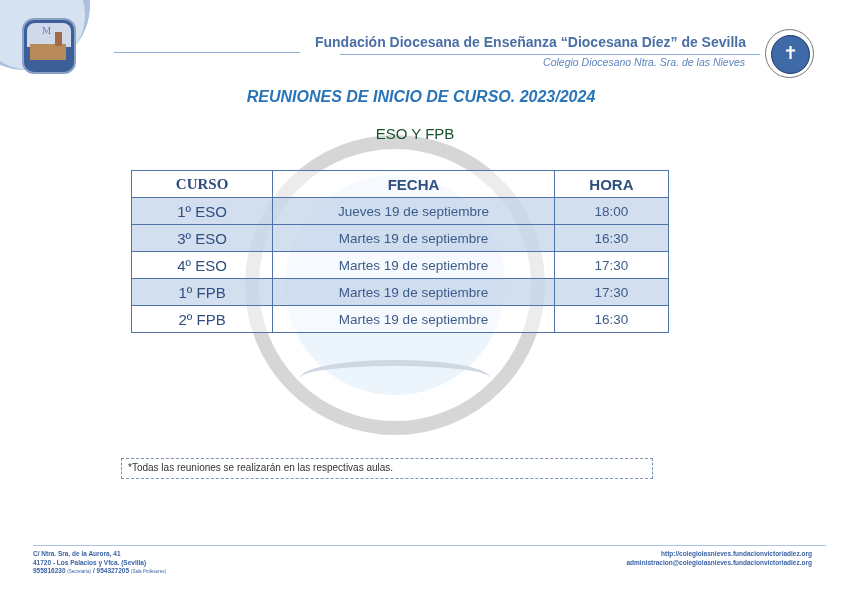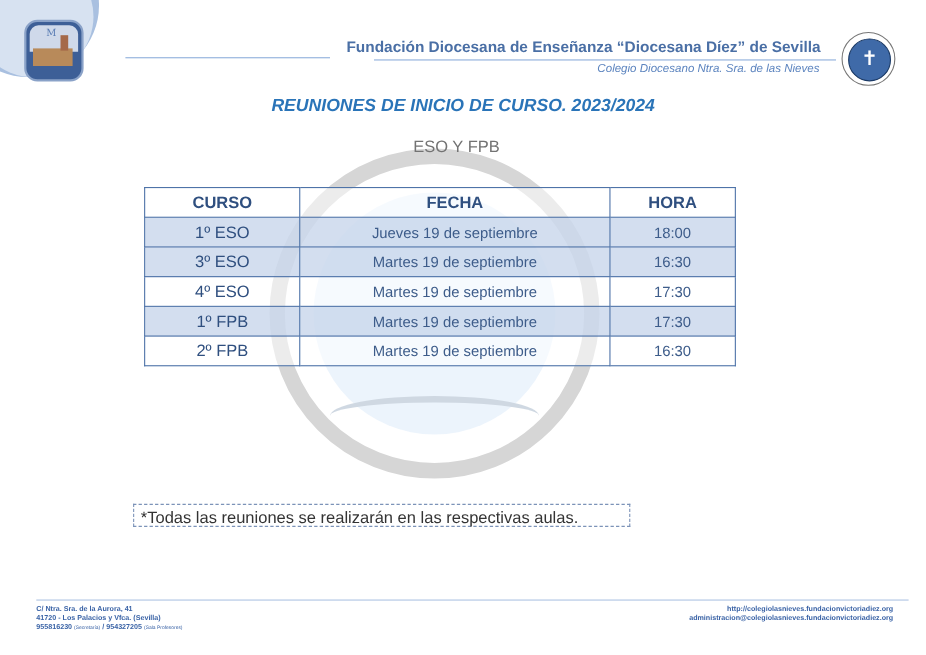--- a/index.html
+++ b/index.html
@@ -15,38 +15,38 @@
   .badge-left .mono { position:absolute; left:18px; top:6px; font-size:9px; color:#5d7fb5; font-family:"DejaVu Serif", serif; }
   .header-line { left:114px; top:52px; width:186px; height:1px; background:#8eaedb; }
   .org-title { right:96px; top:34px; font-size:14px; font-weight:bold; color:#4a6fa5; white-space:nowrap; }
   .org-line { left:340px; top:54px; width:420px; height:1px; background:#8eaedb; }
   .org-sub { right:97px; top:56px; font-size:10.5px; font-style:italic; color:#5c84bf; white-space:nowrap; }
   .badge-right { left:765px; top:29px; width:47px; height:47px; border-radius:50%; background:#fff; border:1px solid #777; }
   .badge-right .inner { position:absolute; left:5px; top:5px; width:37px; height:37px; border-radius:50%; background:#3f6aa8; border:1px solid #1b3a66; }
   .badge-right .cross { position:absolute; left:0; right:0; top:6px; text-align:center; color:#fff; font-size:18px; line-height:22px; }
 
   .main-title { left:0; width:842px; top:88px; text-align:center; font-size:16px; font-weight:bold; color:#2a74b8;font-style:italic; }
-  .sub-title { left:0; width:830px; top:125px; text-align:center; font-size:15px; color:#737373; }
+  .sub-title { left:0; width:830px; top:125px; text-align:center; font-size:15px; color:#14532d; }
 
   
   .wm-ring { left:245px; top:135px; width:300px; height:300px; border-radius:50%; border:14px solid #d6d6d6; box-sizing:border-box; }
   .wm-inner { left:285px; top:175px; width:220px; height:220px; border-radius:50%; background:#e9f2fb; opacity:.85; }
   .wm-book { left:300px; top:360px; width:190px; height:30px; border-top:6px solid #cfd8e2; border-radius:50% 50% 0 0; }
 
   
   table.sched { position:absolute; left:131px; top:170px; width:538px; border-collapse:collapse; font-family:"Liberation Sans", sans-serif; }
   table.sched td, table.sched th { border:1.5px solid #4e73a8; height:26px; padding:0; text-align:center; }
   table.sched th { font-size:15px; font-weight:bold; color:#2f4f7f; background:rgba(255,255,255,0.55); }
-  .c1 { width:140px; } .c2 { width:280px; } .c3 { width:113px; }
+  .c1 { width:140px;font-family:Liberation Serif, serif; } .c2 { width:280px; } .c3 { width:113px; }
   td.curso { font-size:15px; font-weight:normal; color:#2f4f7f; }
   td.fecha, td.hora { font-size:13.5px; color:#3d5c8a; }
   tr.alt td { background:rgba(203,216,236,0.85); }
   tr.plain td { background:rgba(255,255,255,0.55); }
 
-  .note { left:121px; top:458px; width:452px; height:21px; border:1px dashed #7c93b8; box-sizing:border-box; font-size:15px; color:#333; padding:3px 6px; }
+  .note { left:121px; top:458px; width:532px; height:21px; border:1px dashed #7c93b8; box-sizing:border-box; font-size:10px; color:#333; padding:3px 6px; }
 
   .foot-line { left:33px; top:545px; width:793px; height:1px; background:#aec3e3; }
   .foot-left { left:33px; top:550px; font-size:6.5px; font-weight:bold; color:#3a63a6; line-height:8.5px; }
   .foot-left .small { font-size:4.5px; font-weight:normal; }
   .foot-right { right:30px; top:550px; font-size:6.5px; font-weight:bold; color:#3a63a6; line-height:8.5px; text-align:right; }
 </style>
 </head>
 <body>
 
 <div class="abs circ-big"></div>

